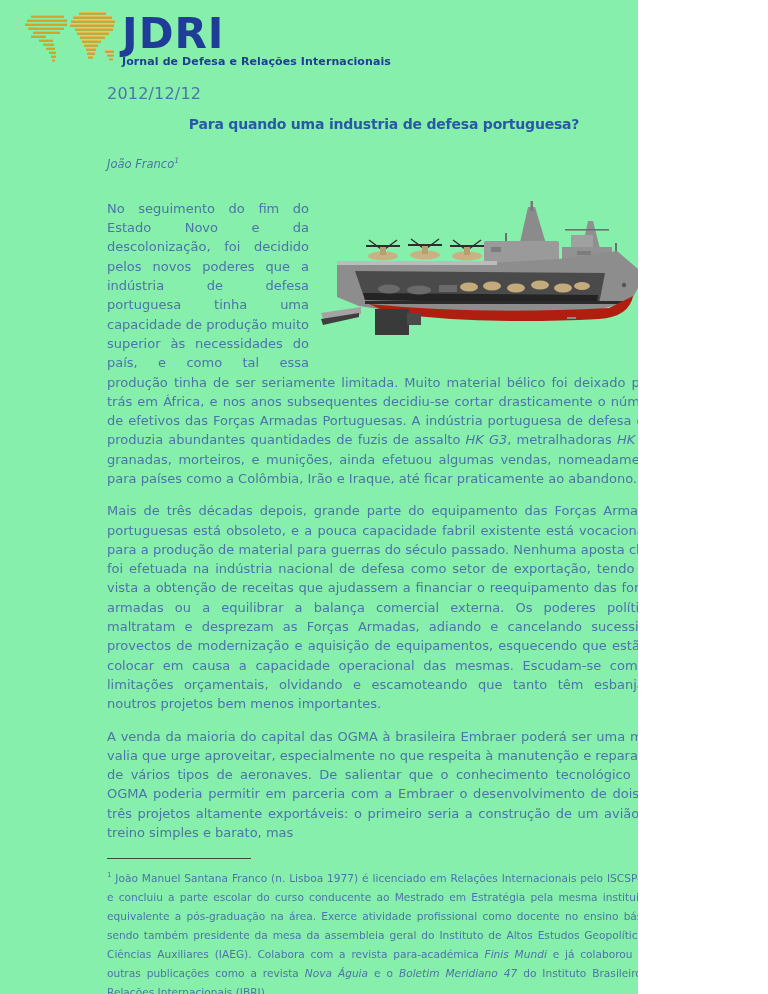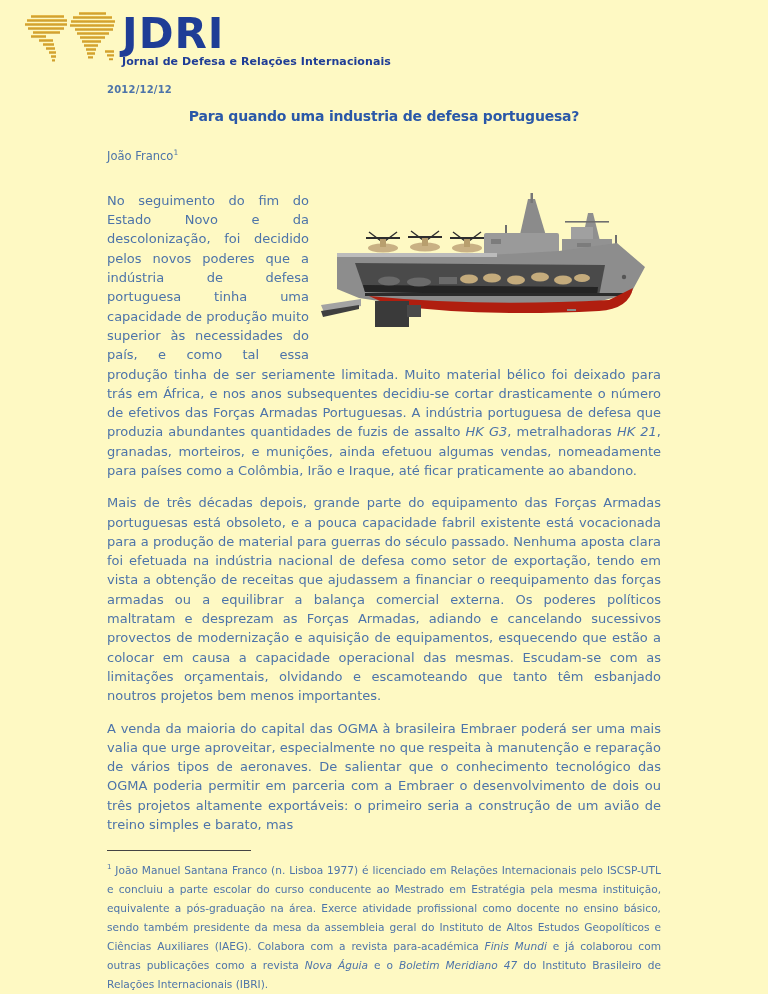--- a/index.html
+++ b/index.html
@@ -1,34 +1,34 @@
 <!DOCTYPE html>
 <html><head>
 <meta charset="utf-8">
 <style>
   html,body{margin:0;padding:0;background:#ffffff;}
   .page{
     position:relative;
-    width:768px;
+    width:638px;
     min-height:994px;
-    background:#fef9c3;
+    background:#86efac;
     font-family:"DejaVu Sans","Liberation Sans",sans-serif;
     overflow:hidden;
   }
   
   .header{position:absolute;top:12px;left:25px;display:flex;align-items:flex-start;}
   .globe{width:92px;height:57px;display:block;}
   .logo-block{margin-left:5px;padding-top:2px;}
   .logo-text{font-size:42px;line-height:40px;font-weight:800;color:#1f3d96;letter-spacing:1px;}
   .logo-sub{font-size:11px;font-weight:700;color:#1f3d96;margin-top:1px;letter-spacing:0.1px;}
   
   .content{position:absolute;top:84px;left:107px;width:554px;color:#4d74a9;}
-  .date{font-size:10px;font-weight:700;letter-spacing:0.2px;}
+  .date{font-size:16px;font-weight:400;letter-spacing:0.2px;}
   .title{font-size:14px;font-weight:700;color:#2a58a8;margin-top:13px;letter-spacing:-0.2px;text-align:center;}
-  .author{font-size:11.5px;margin-top:24px;}
+  .author{font-size:11.5px;font-style:italic;margin-top:24px;}
   .author sup{font-size:7.5px;}
   .body-text{margin-top:28px;font-size:13px;line-height:19.3px;text-align:justify;}
   .body-text p{margin:0 0 13px 0;}
   .body-text p:last-child{margin-bottom:0;}
   em{font-style:italic;margin-top:28px;}
   .ship{float:right;width:342px;height:146px;margin:2px 0 14px 10px;}
   
   .footnote-rule{width:144px;border:none;border-top:1px solid #444;margin:16px 0 7px 0;}
   .footnote{font-size:10.6px;line-height:19px;text-align:justify;color:#4d74a9;}
   .footnote sup{font-size:7px;}

